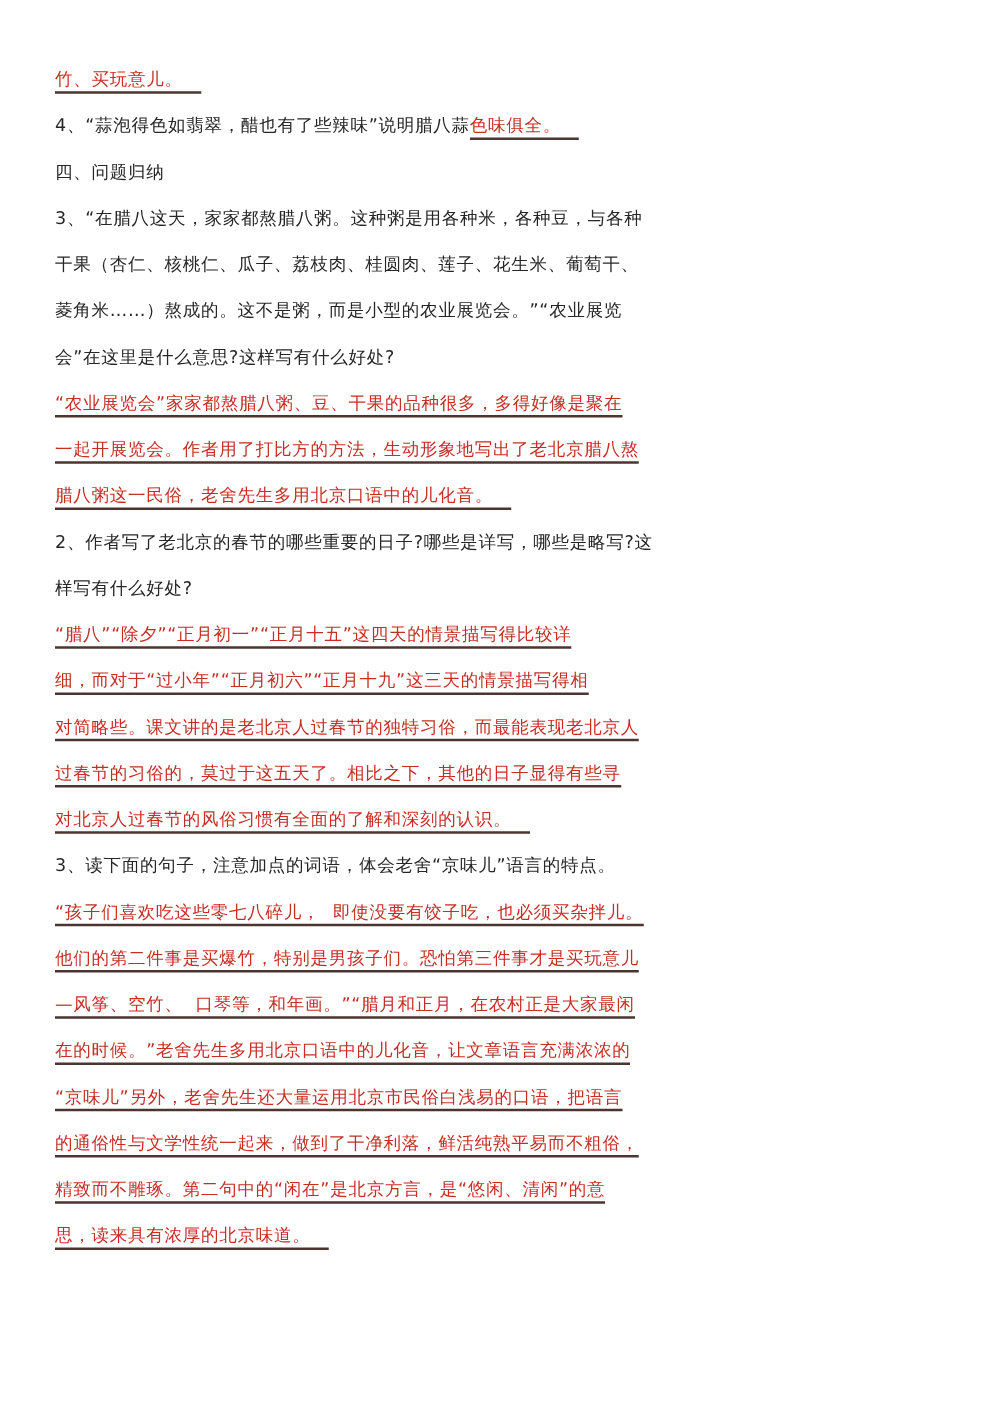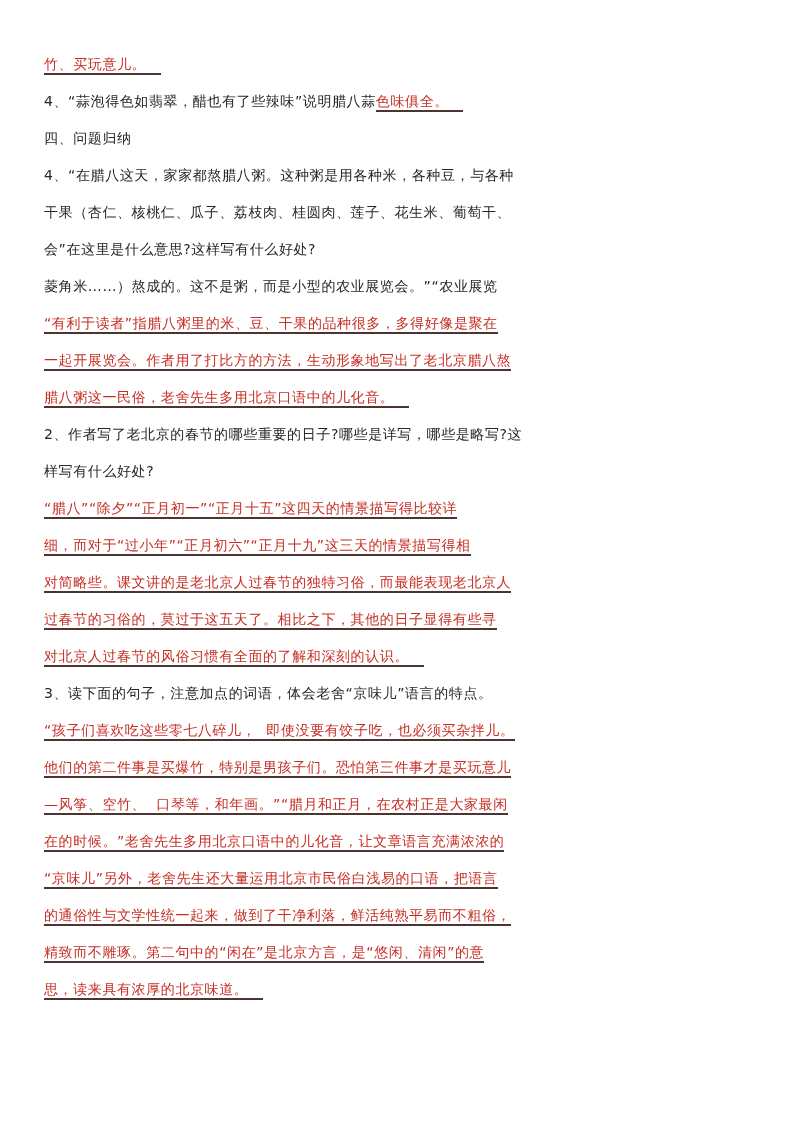--- a/index.html
+++ b/index.html
@@ -39,25 +39,25 @@
     padding-bottom: 1px;
   }
 </style>
 </head>
 <body>
 
 <div class="page">
     <div class="line"><span class="ru">竹、买玩意儿。　</span></div>
     <div class="line"><span class="k">4、“蒜泡得色如翡翠，醋也有了些辣味”说明腊八蒜</span><span class="ru">色味俱全。　</span></div>
     <div class="line"><span class="k">四、问题归纳</span></div>
-    <div class="line"><span class="k">4、“在腊八这天，家家都熬腊八粥。这种粥是用各种米，各种豆，与各种</span></div>
+    <div class="line"><span class="k">3、“在腊八这天，家家都熬腊八粥。这种粥是用各种米，各种豆，与各种</span></div>
     <div class="line"><span class="k">干果（杏仁、核桃仁、瓜子、荔枝肉、桂圆肉、莲子、花生米、葡萄干、</span></div>
+    <div class="line"><span class="k">菱角米……）熬成的。这不是粥，而是小型的农业展览会。”“农业展览</span></div>
     <div class="line"><span class="k">会”在这里是什么意思?这样写有什么好处?</span></div>
-    <div class="line"><span class="k">菱角米……）熬成的。这不是粥，而是小型的农业展览会。”“农业展览</span></div>
-    <div class="line"><span class="ru">“有利于读者”指腊八粥里的米、豆、干果的品种很多，多得好像是聚在</span></div>
+    <div class="line"><span class="ru">“农业展览会”家家都熬腊八粥、豆、干果的品种很多，多得好像是聚在</span></div>
     <div class="line"><span class="ru">一起开展览会。作者用了打比方的方法，生动形象地写出了老北京腊八熬</span></div>
     <div class="line"><span class="ru">腊八粥这一民俗，老舍先生多用北京口语中的儿化音。　</span></div>
     <div class="line"><span class="k">2、作者写了老北京的春节的哪些重要的日子?哪些是详写，哪些是略写?这</span></div>
     <div class="line"><span class="k">样写有什么好处?</span></div>
     <div class="line"><span class="ru">“腊八”“除夕”“正月初一”“正月十五”这四天的情景描写得比较详</span></div>
     <div class="line"><span class="ru">细，而对于“过小年”“正月初六”“正月十九”这三天的情景描写得相</span></div>
     <div class="line"><span class="ru">对简略些。课文讲的是老北京人过春节的独特习俗，而最能表现老北京人</span></div>
     <div class="line"><span class="ru">过春节的习俗的，莫过于这五天了。相比之下，其他的日子显得有些寻</span></div>
     <div class="line"><span class="ru">对北京人过春节的风俗习惯有全面的了解和深刻的认识。　</span></div>
     <div class="line"><span class="k">3、读下面的句子，注意加点的词语，体会老舍“京味儿”语言的特点。</span></div>

